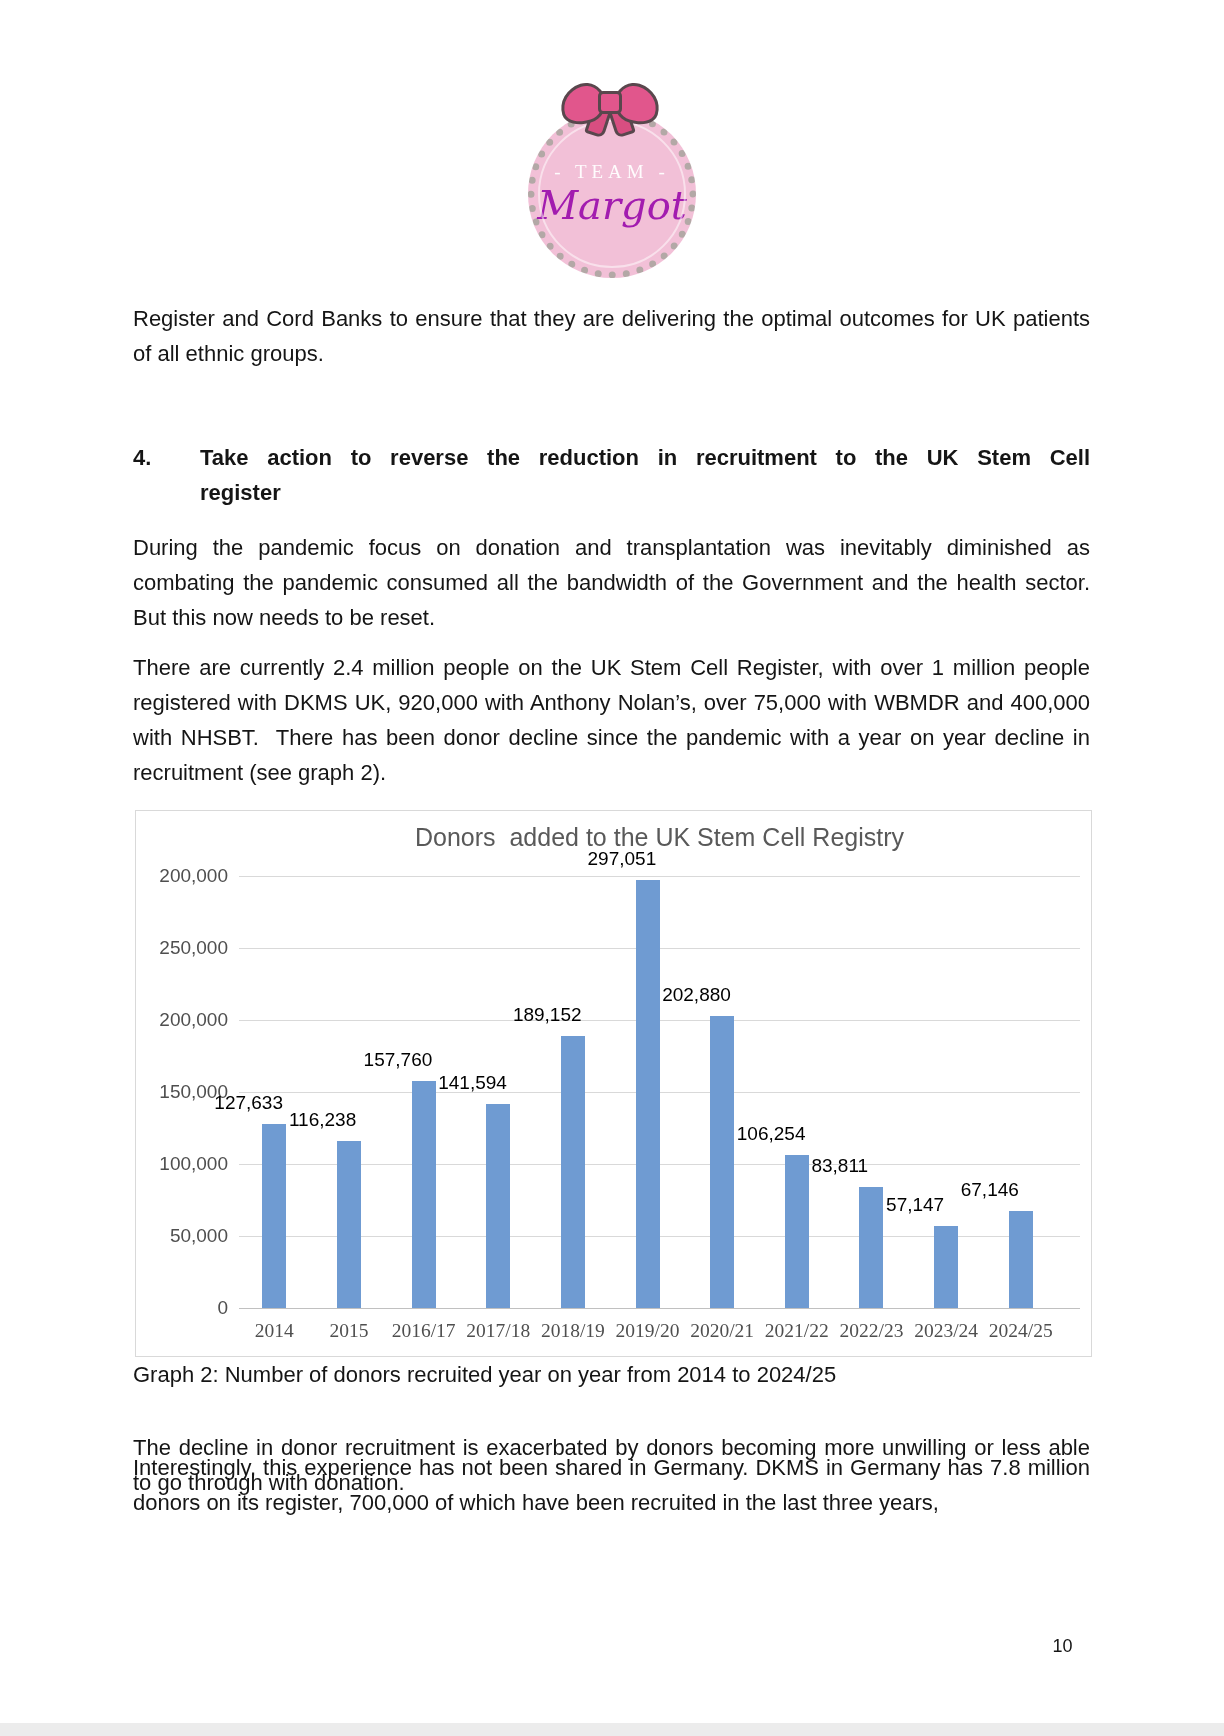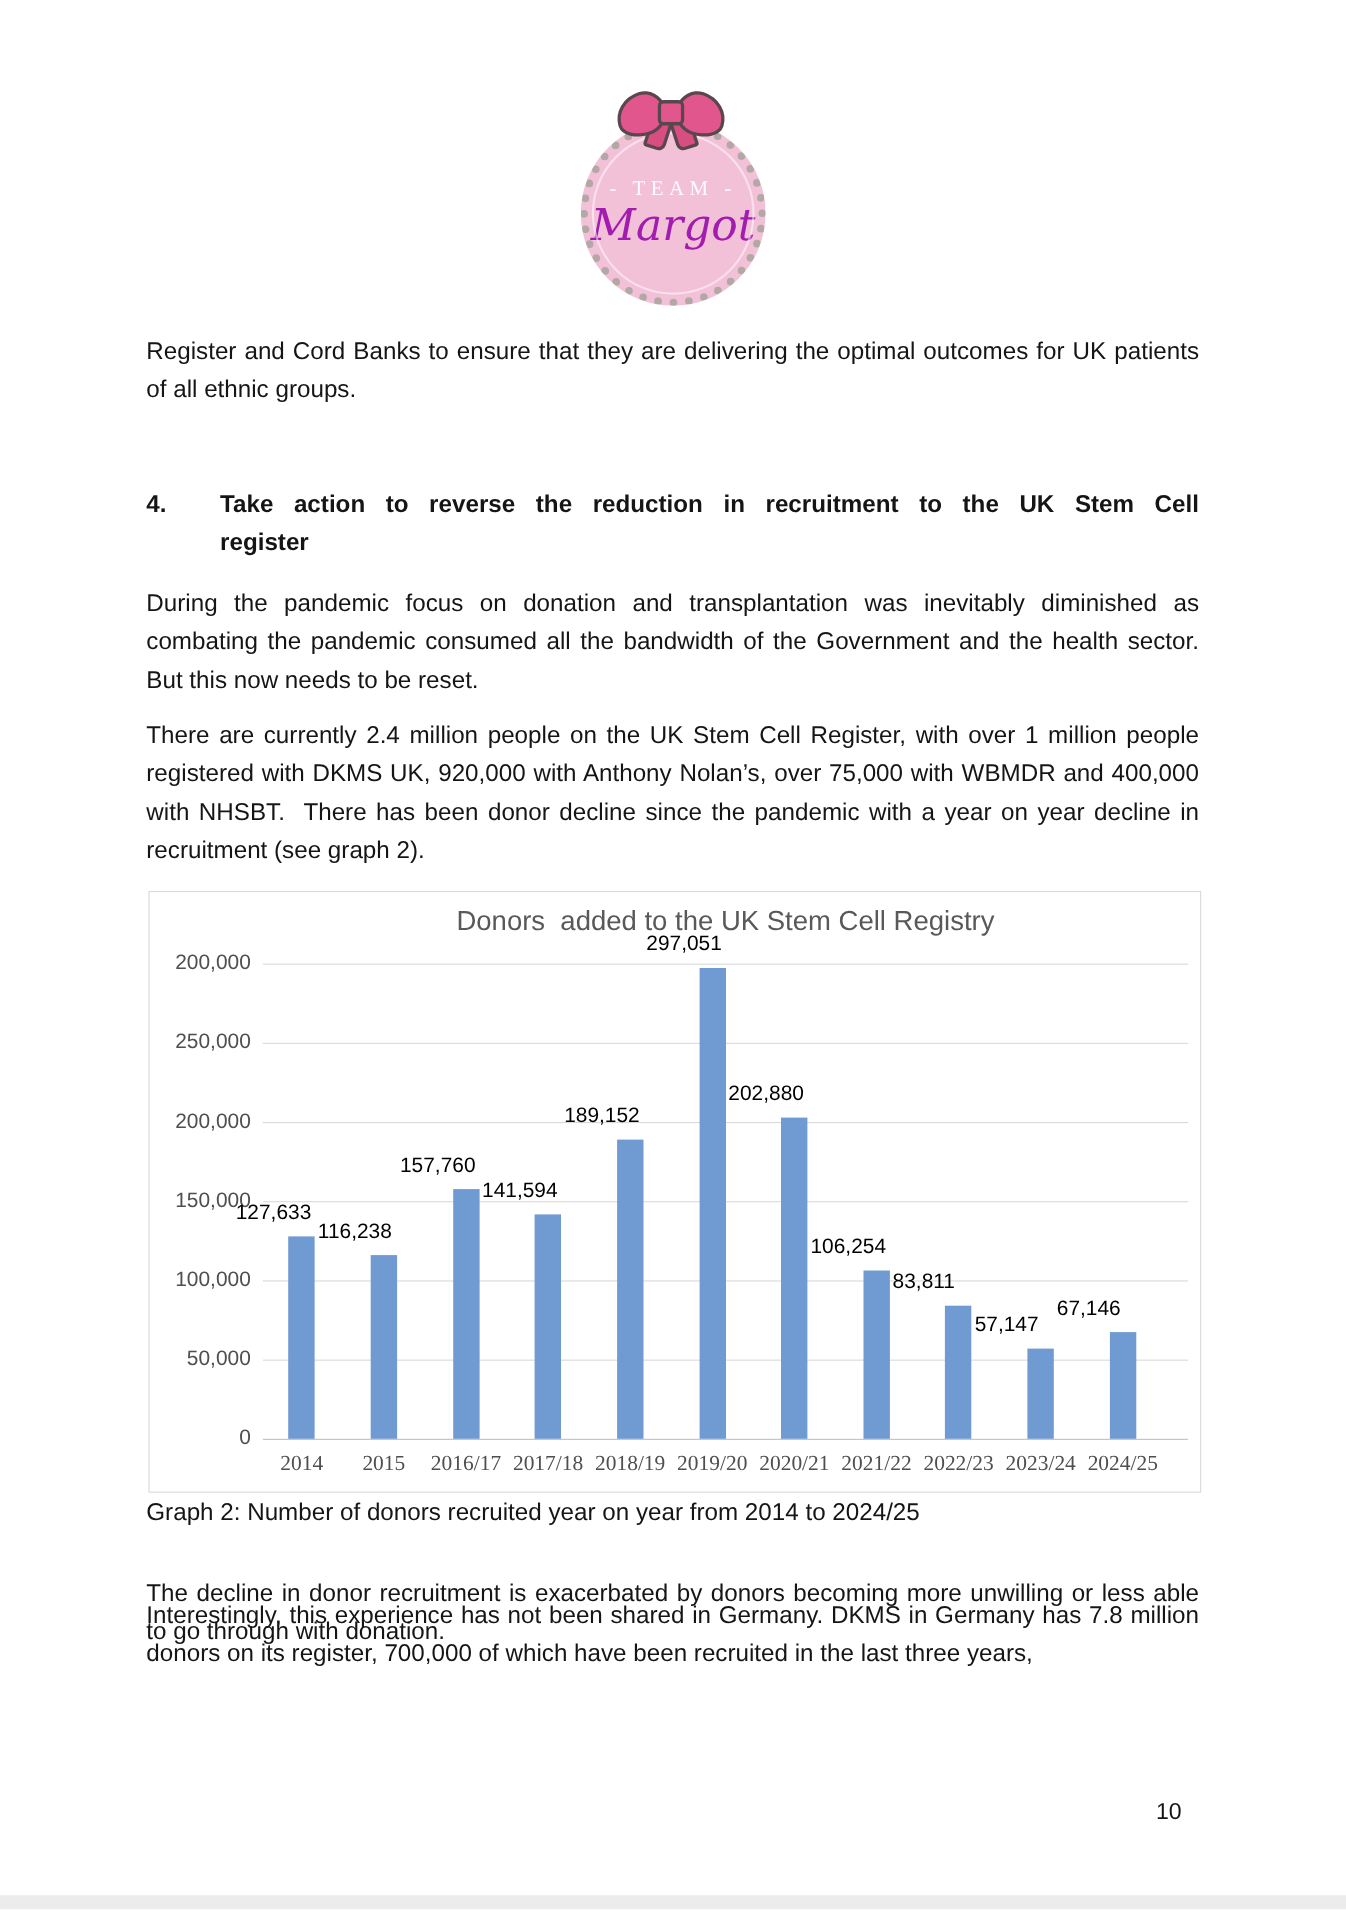--- a/index.html
+++ b/index.html
@@ -57,21 +57,21 @@
   .heading .h-l1 { text-align:justify; text-align-last:justify; }
 
   .pos-intro   { top:301px; }
   .pos-heading { top:440px; }
   .pos-p1      { top:530px; }
   .pos-p2      { top:650px; }
   .pos-caption { top:1357px; }
   .pos-p3      { top:1430px; }
   .pos-p4      { top:1450px; }
 
-  .page-number { position:absolute; left:1035px; top:1636px; width:55px; text-align:center; font-size:21px; }
+  .page-number { position:absolute; left:1035px; top:1636px; width:55px; text-align:center; font-size:18px; }
 
   
   .chart-box {
     position:absolute; left:135px; top:810px; width:957px; height:547px;
     background:#ffffff; border:1px solid #d9d9d9; box-sizing:border-box;
   }
   .chart-title {
     position:absolute; left:103px; width:841px; top:12px; text-align:center;
     font-size:25px; color:#595959; white-space:pre;
   }

